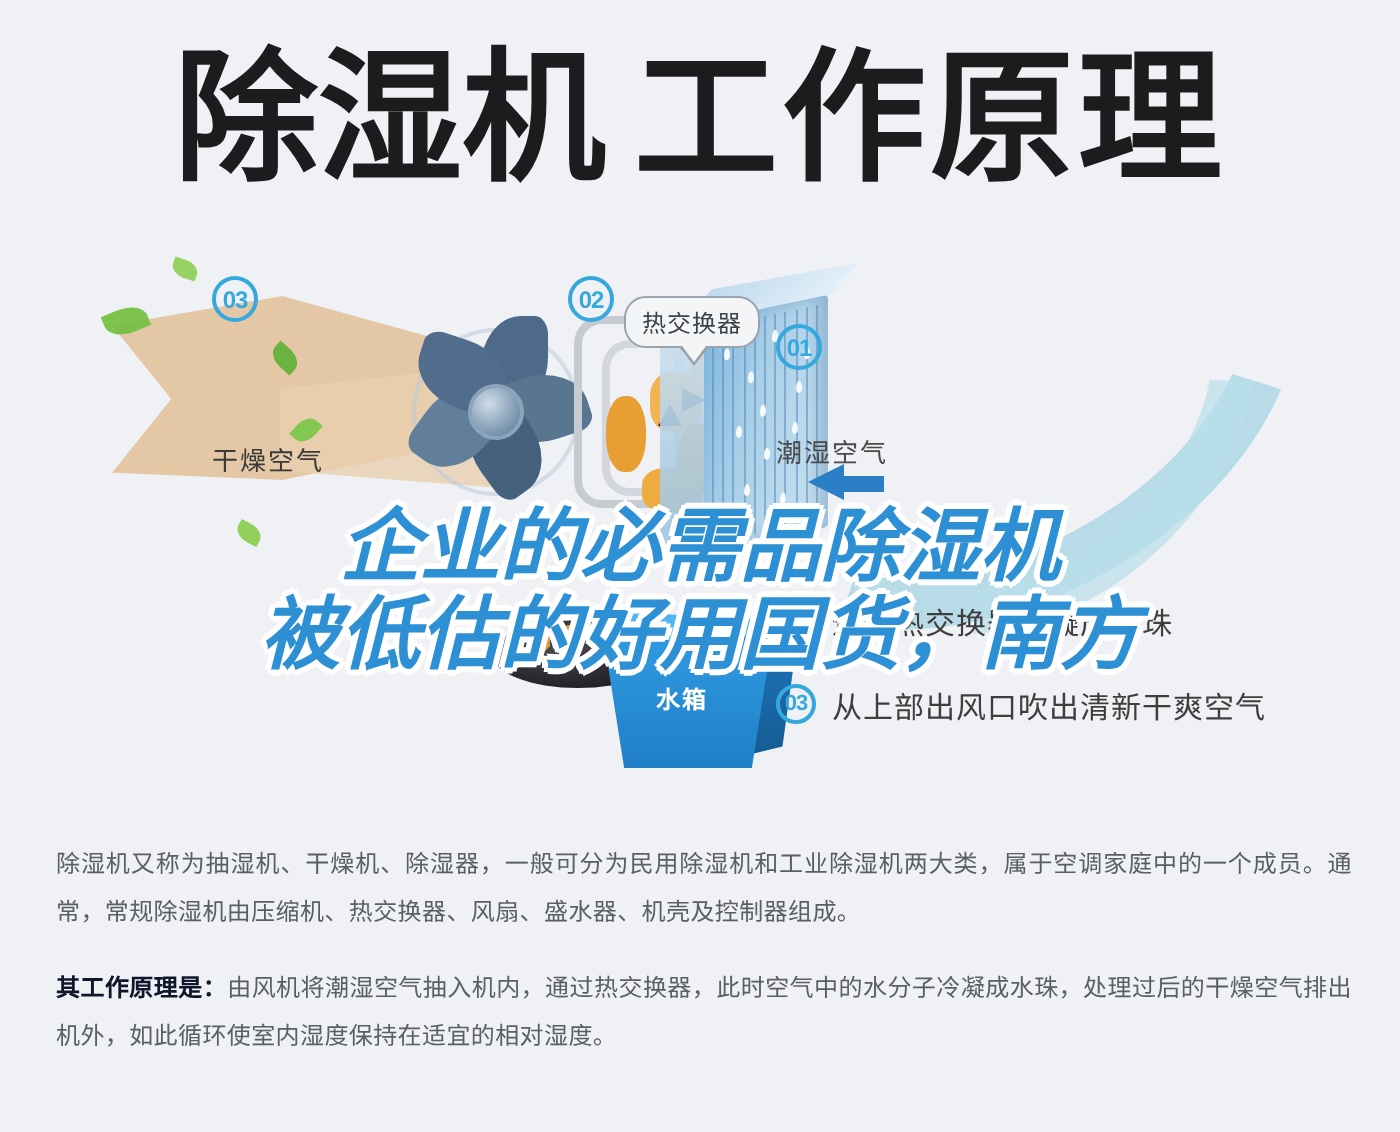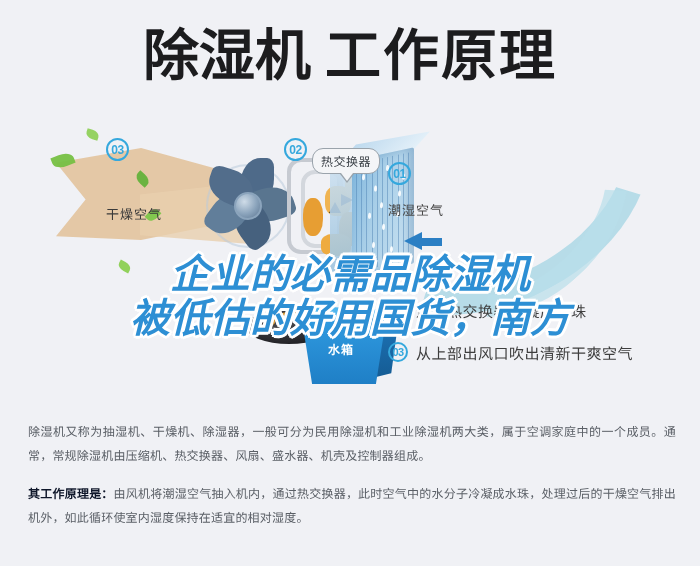--- a/index.html
+++ b/index.html
@@ -28,27 +28,27 @@
   .title-band {
     position: absolute;
     left: 0; top: 18px;
     width: 700px;
     height: 84px;
     display: flex;
     align-items: center;
     justify-content: center;
   }
   .title-text {
-    font-size: 56px;
+    font-size: 72px;
     line-height: 1;
     font-weight: bold;
     color: #1c1c1e;
     letter-spacing: 1px;
     white-space: nowrap;
-    font-family: Liberation Mono, monospace;
+    font-family: Liberation Sans, sans-serif;
   }
   .title-text .t-a { letter-spacing: 0px; }
   .title-text .t-b { margin-left: 14px; letter-spacing: 2px; }
 
   
   .stage {
     position: absolute;
     left: 0; top: 112px;
     width: 700px;
     height: 288px;
@@ -304,20 +304,21 @@
     justify-content: center;
     background: transparent;
     letter-spacing: -0.5px;
   }
   .illus-label {
     position: absolute;
     font-size: 13px;
     color: #4a4a4a;
     white-space: nowrap;
     letter-spacing: 1px;
+    margin-top: 16px;
   }
   .illus-label.dark { color: #3a3a3a; }
 
   
   .bubble {
     position: absolute;
     left: 312px; top: 24px;
     padding: 3px 8px 4px;
     border: 1.5px solid #9aa3ab;
     border-radius: 11px;

